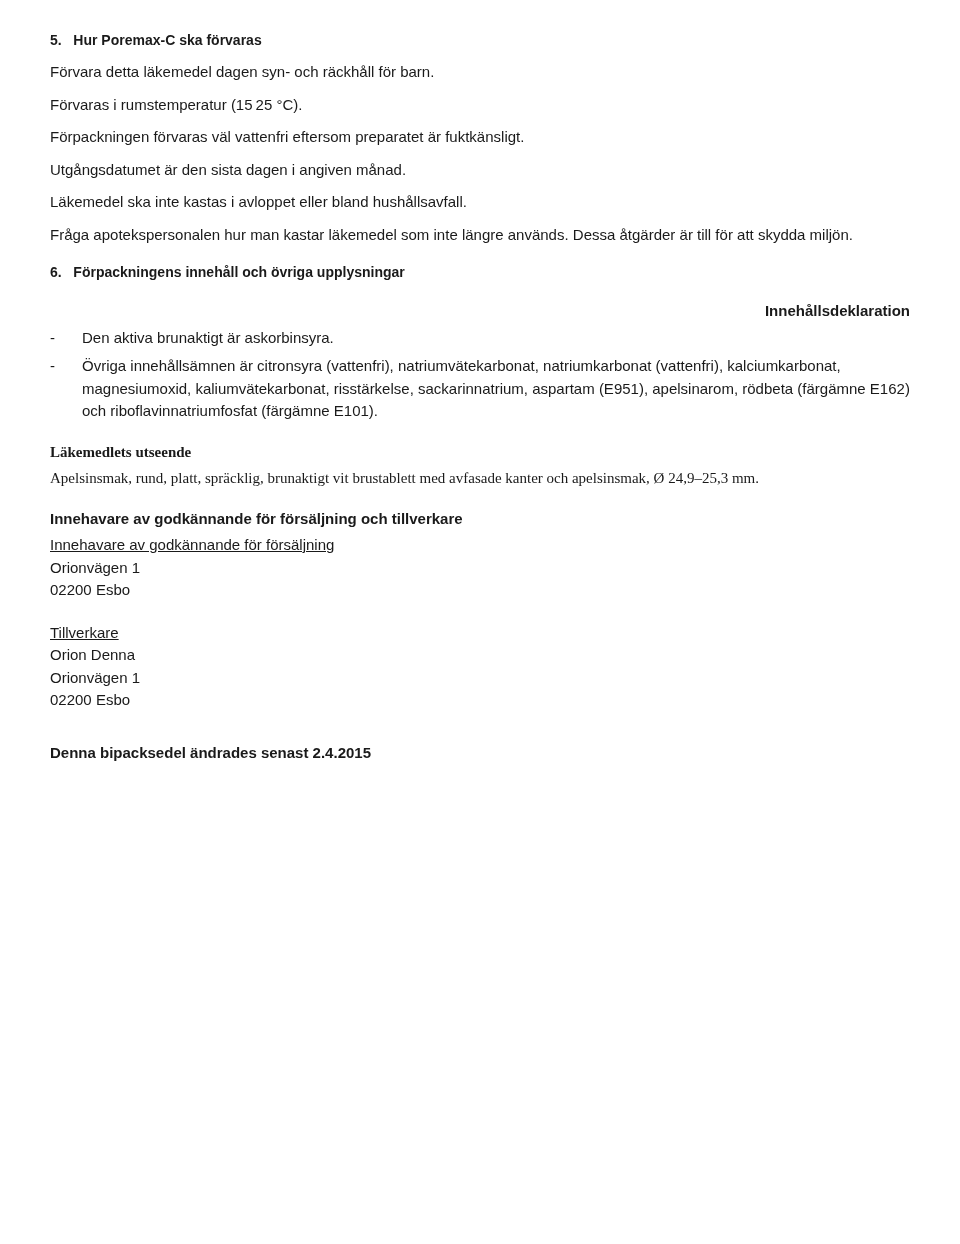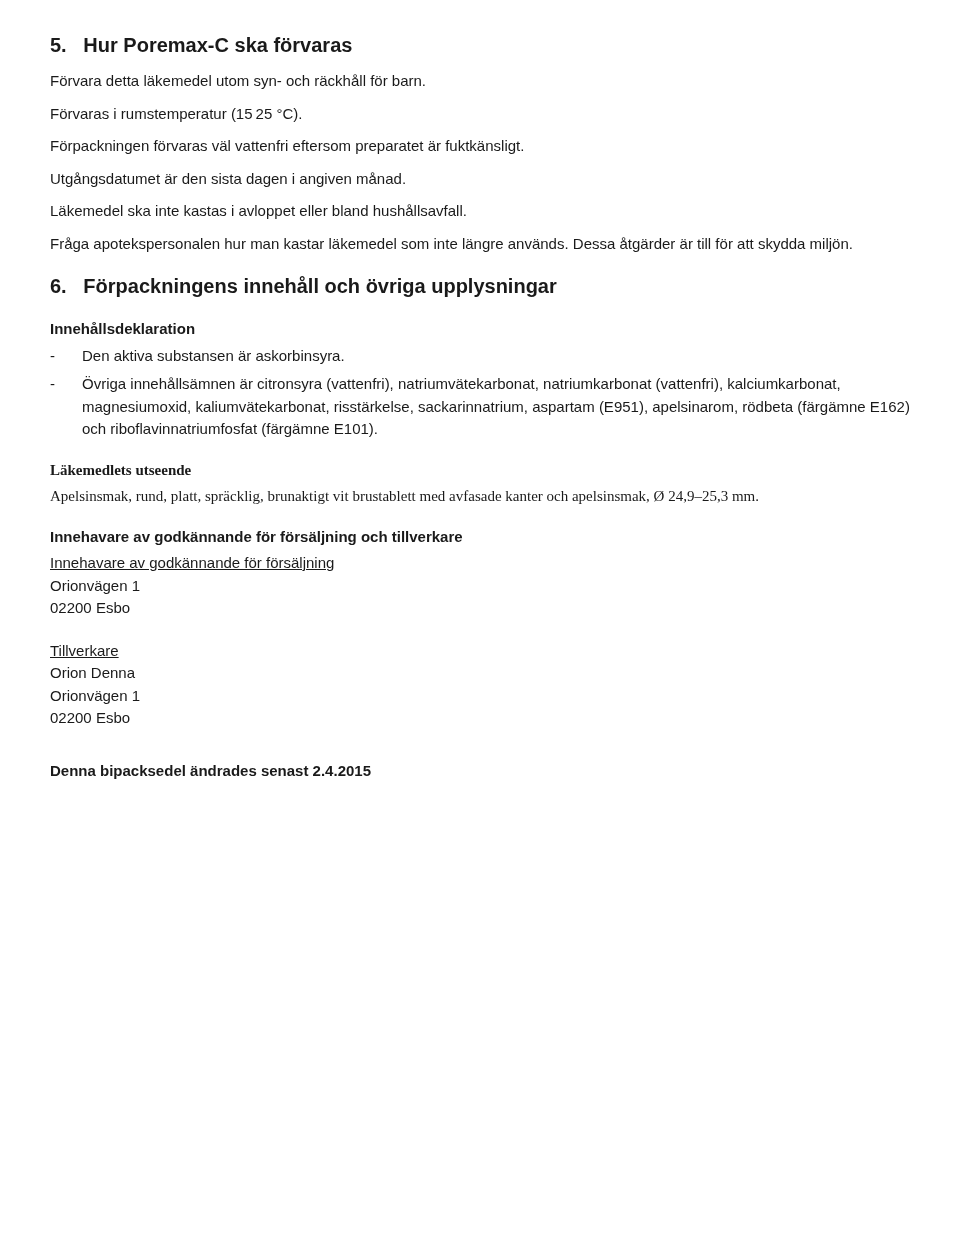--- a/index.html
+++ b/index.html
@@ -13,21 +13,21 @@
       font-size: 15px;
       color: #1a1a1a;
       background: #ffffff;
       width: 960px;
       padding: 30px 50px 60px 50px;
       line-height: 1.5;
     }
 
     .section-heading {
       font-weight: bold;
-      font-size: 20px;
+      font-size: 14px;
       margin-bottom: 10px;
     }
 
     p {
       margin-bottom: 10px;
     }
 
     .subsection-heading {
       font-weight: bold;
       margin-top: 18px;
@@ -68,21 +68,21 @@
     }
   </style>
 </head>
 <body>
 
 <div>
   <p class="section-heading">
     <span>5.</span>&nbsp;&nbsp;&nbsp;<span>Hur Poremax-C ska förvaras</span>
   </p>
 
-  <p>Förvara detta läkemedel utom syn- och räckhåll för barn.</p>
+  <p>Förvara detta läkemedel dagen syn- och räckhåll för barn.</p>
 
   <p>Förvaras i rumstemperatur (15 25&nbsp;°C).</p>
 
   <p>Förpackningen förvaras väl vattenfri eftersom preparatet är fuktkänsligt.</p>
 
 
   <p>Utgångsdatumet är den sista dagen i angiven månad.</p>
 
   <p>Läkemedel ska inte kastas i avloppet eller bland hushållsavfall.</p>
 
@@ -91,25 +91,25 @@
     <span>Dessa åtgärder är till för att skydda miljön.</span>
   </p>
 </div>
 
 <div style="margin-top: 16px;">
   <p class="section-heading">
     <span>6.</span>&nbsp;&nbsp;&nbsp;<span>Förpackningens innehåll och övriga upplysningar</span>
   </p>
 
   <div style="margin-bottom: 16px;">
-    <p class="subsection-heading" style="margin-top: 17px;">Innehållsdeklaration</p>
+    <p class="subsection-heading" style="margin-top: 17px; text-align: right;">Innehållsdeklaration</p>
     <ul class="bullet-list">
       <li>
         <span class="bullet-dash">-</span>
-        <span>Den aktiva substansen är askorbinsyra.</span>
+        <span>Den aktiva brunaktigt är askorbinsyra.</span>
       </li>
       <li>
         <span class="bullet-dash">-</span>
         <span>Övriga innehållsämnen är citronsyra (vattenfri), natriumvätekarbonat, natriumkarbonat (vattenfri), kalciumkarbonat, magnesiumoxid, kaliumvätekarbonat, risstärkelse, sackarinnatrium, aspartam (E951), apelsinarom, rödbeta (färgämne E162) och riboflavinnatriumfosfat (färgämne E101).</span>
       </li>
     </ul>
   </div>
 
   <div style="margin-bottom: 16px; font-family: Liberation Serif, serif;">
     <p class="subsection-heading">Läkemedlets utseende</p>

